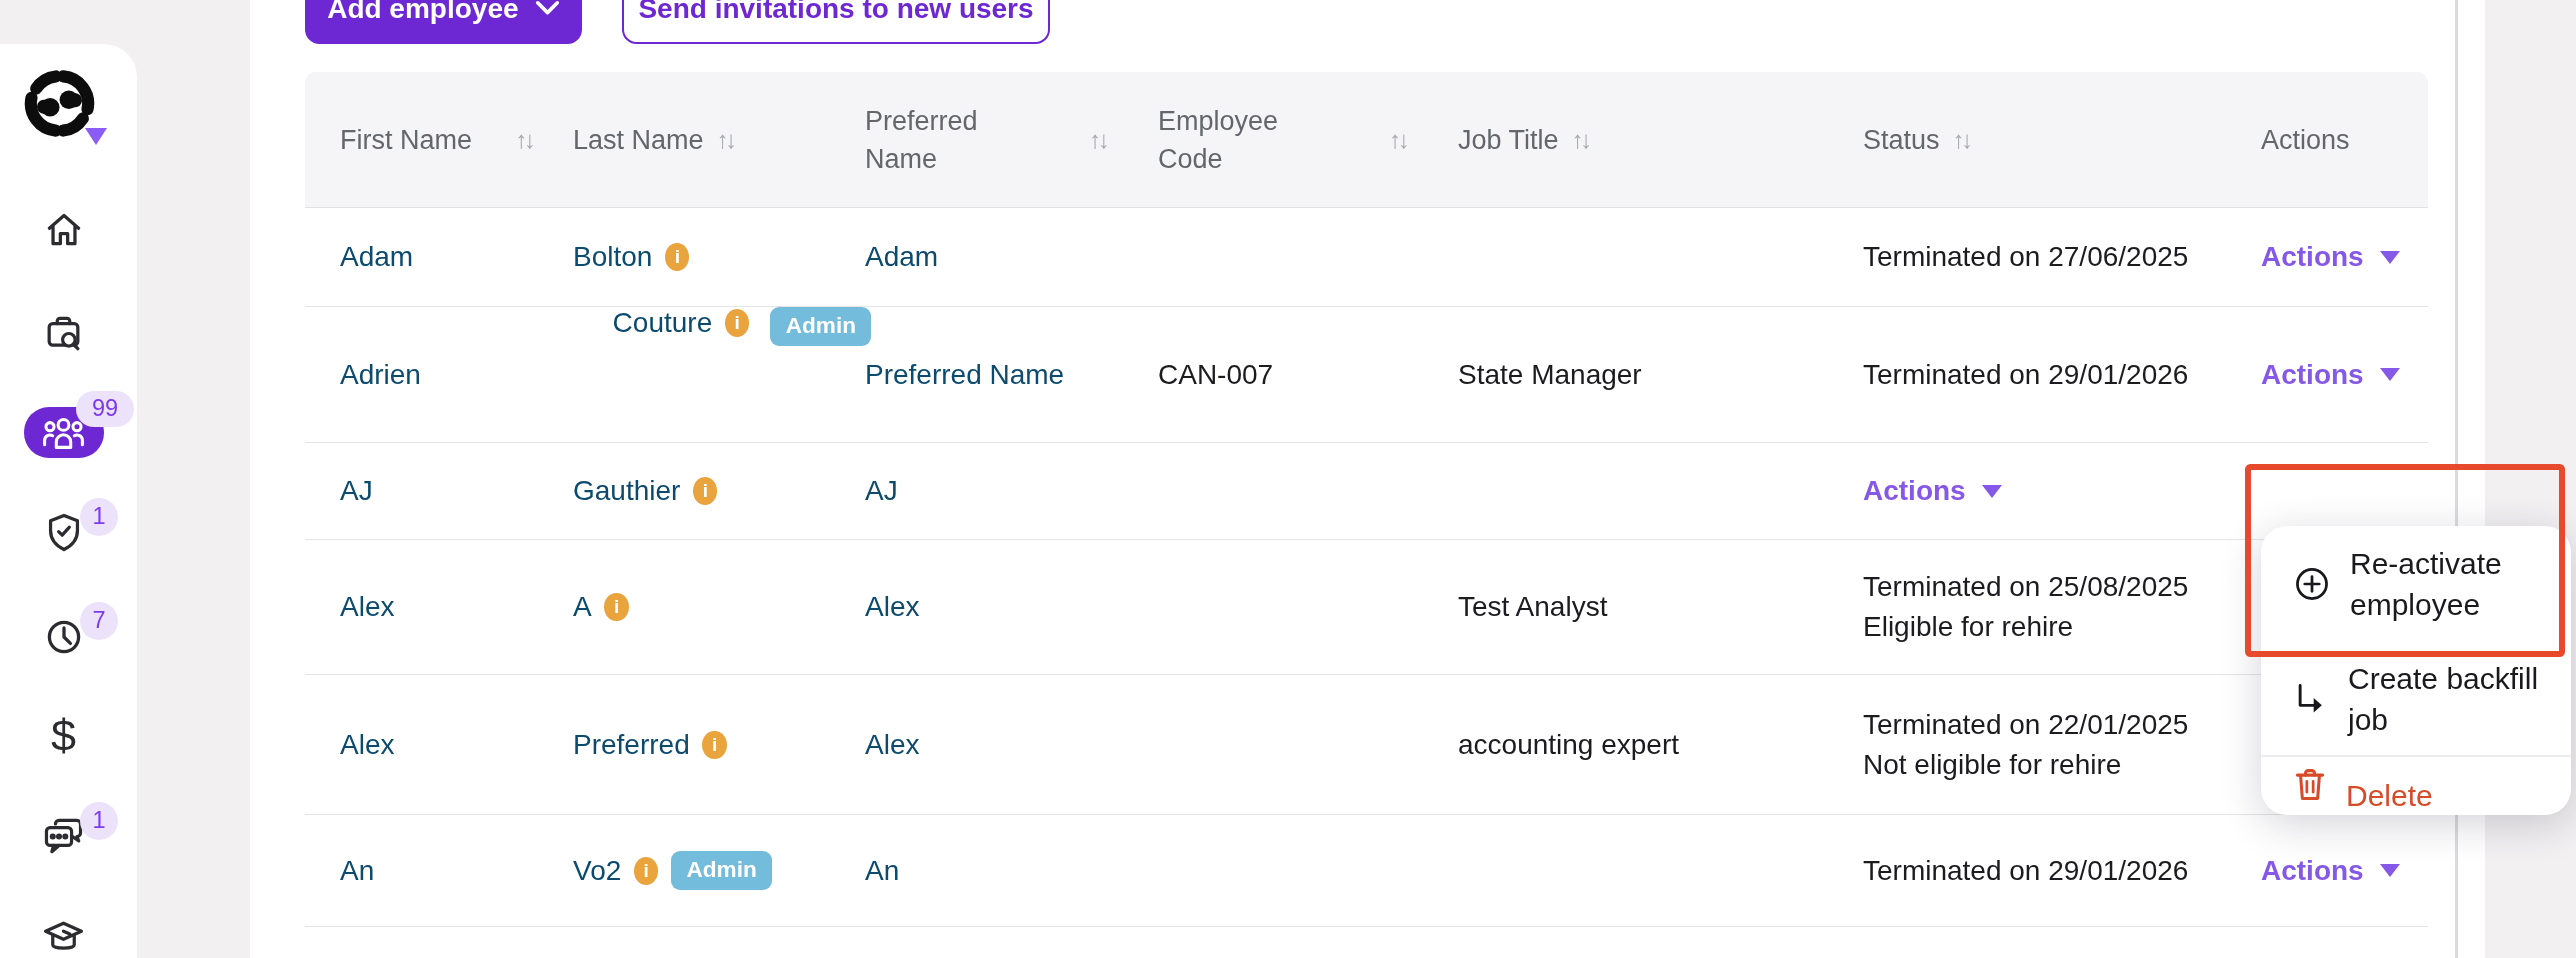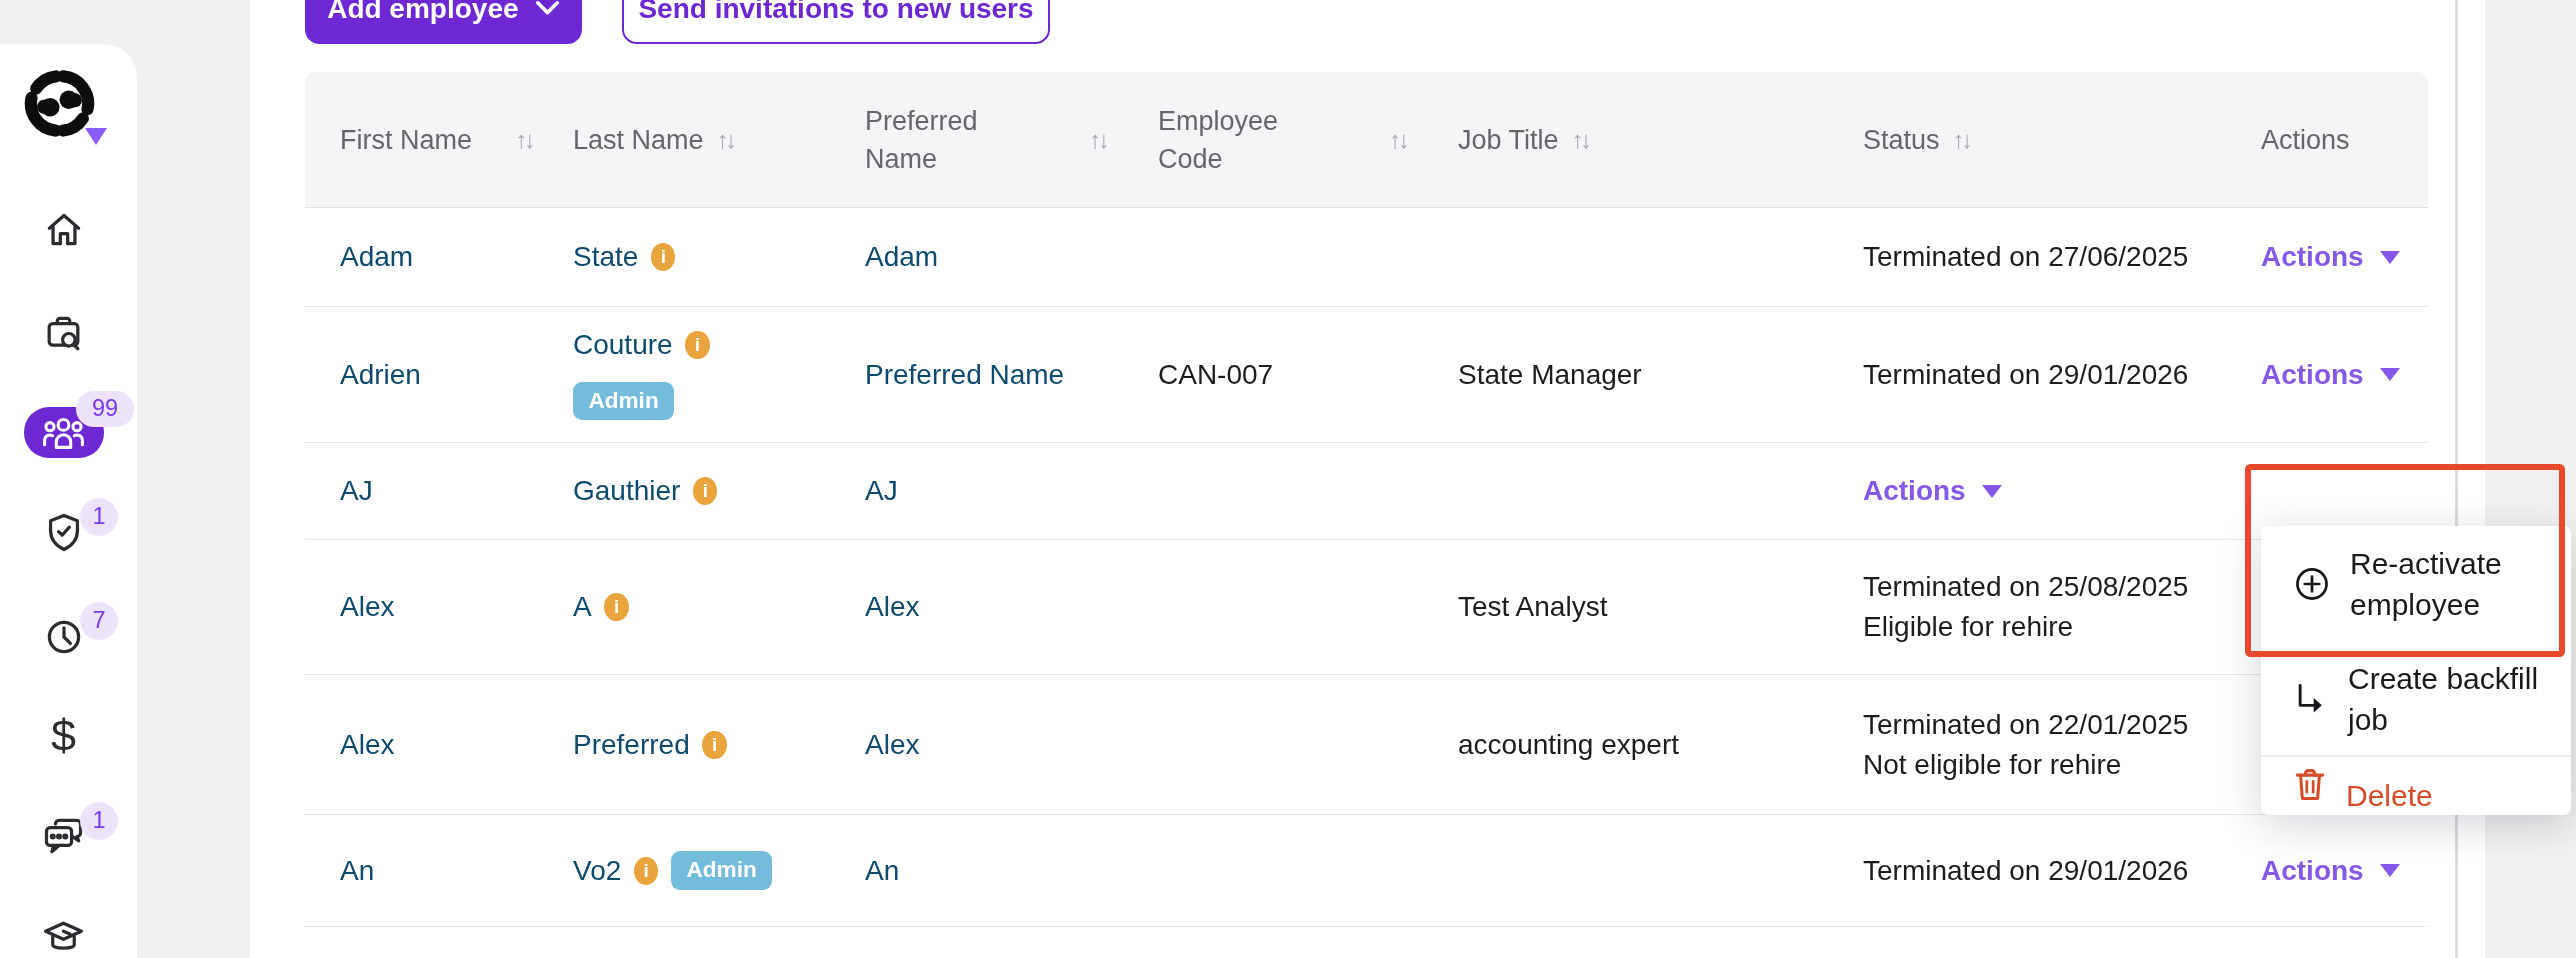--- a/index.html
+++ b/index.html
@@ -38,33 +38,33 @@
   .thead{height:136px;background:#f5f4f6;border-radius:11px 11px 0 0;border-bottom:1.8px solid #e2e0e3;
     color:#63666b;font-size:27px;}
   .th{display:flex;align-items:center;gap:12.7px;line-height:38px;}
   .th.first{padding-left:35px;gap:43px;}
   .th .wrap{max-width:158px;}
   .th .push{margin-left:auto;margin-right:52px;}
   .sort{color:#a7abb1;font-size:24.4px;letter-spacing:-3.6px;white-space:nowrap;}
   .row{border-bottom:1.8px solid #e6e4e7;font-size:28px;color:#1b1b20;}
   .cell{display:flex;align-items:center;}
   .cell.first{padding-left:35px;}
-  .cell.col-stack{flex-direction:column;align-items:flex-start;justify-content:center;gap:21px;}
+  .cell.col-stack{align-items:flex-start;justify-content:center;gap:21px;margin-left:46px;}
   .lnk{color:#0c4a6e;}
   .info-icon{display:inline-flex;align-items:center;justify-content:center;width:24.4px;height:28px;border-radius:50%;
     background:#e9a43e;color:#fff;font-size:19px;font-weight:bold;margin-left:12.7px;flex:none;}
   .admin-badge{background:#74bcdc;color:#fff;font-size:22.6px;font-weight:bold;border-radius:9px;
     padding:8.1px 15.4px;line-height:1;display:inline-block;}
   .ml{margin-left:12.7px;}
   .status-lines{line-height:40px;}
   .actions-link{display:flex;align-items:center;gap:16.3px;color:#8658e8;font-size:28px;font-weight:bold;cursor:pointer;}
   .tri-down{width:0;height:0;border-left:10px solid transparent;border-right:10px solid transparent;border-top:13.6px solid #8658e8;}
   .namegroup{display:flex;align-items:center;}
   
-  .menu{position:absolute;left:2261px;top:526px;width:310px;height:289px;background:#ffffff;border-radius:7px;
+  .menu{position:absolute;left:2261px;top:526px;width:310px;height:289px;background:#ffffff;border-radius:26px;
     box-shadow:0 9px 41px rgba(40,30,60,0.20);z-index:20;display:flex;flex-direction:column;}
   .menu-item{display:flex;align-items:center;padding-left:31px;gap:18px;font-size:30px;color:#1a1a1e;cursor:pointer;}
   .menu-item .mlabel{width:194px;line-height:41px;}
   .menu-item svg{flex:none;}
   .mi-1{height:116px;}
   .mi-2{height:113px;}
   .menu-sep{height:1.8px;background:#ececee;margin:0;}
   .mi-3{height:57px;color:#d84b28;}
   .mi-3 .mlabel{line-height:1;margin-top:21px;}
   
@@ -205,21 +205,21 @@
         <span>Actions</span>
       </div>
     </div>
 
     <div class="tgrid row" style="height:99px">
       <div class="cell first">
           <span class="lnk">Adam</span>
         </div>
       <div class="cell">
           <span class="namegroup">
-            <span class="lnk">State</span>
+            <span class="lnk">Bolton</span>
             <span class="info-icon">i</span>
           </span>
         </div>
       <div class="cell">
           <span class="lnk">Adam</span>
         </div>
       <div class="cell"></div>
       <div class="cell"></div>
       <div class="cell">Terminated on 27/06/2025</div>
       <div class="cell">

